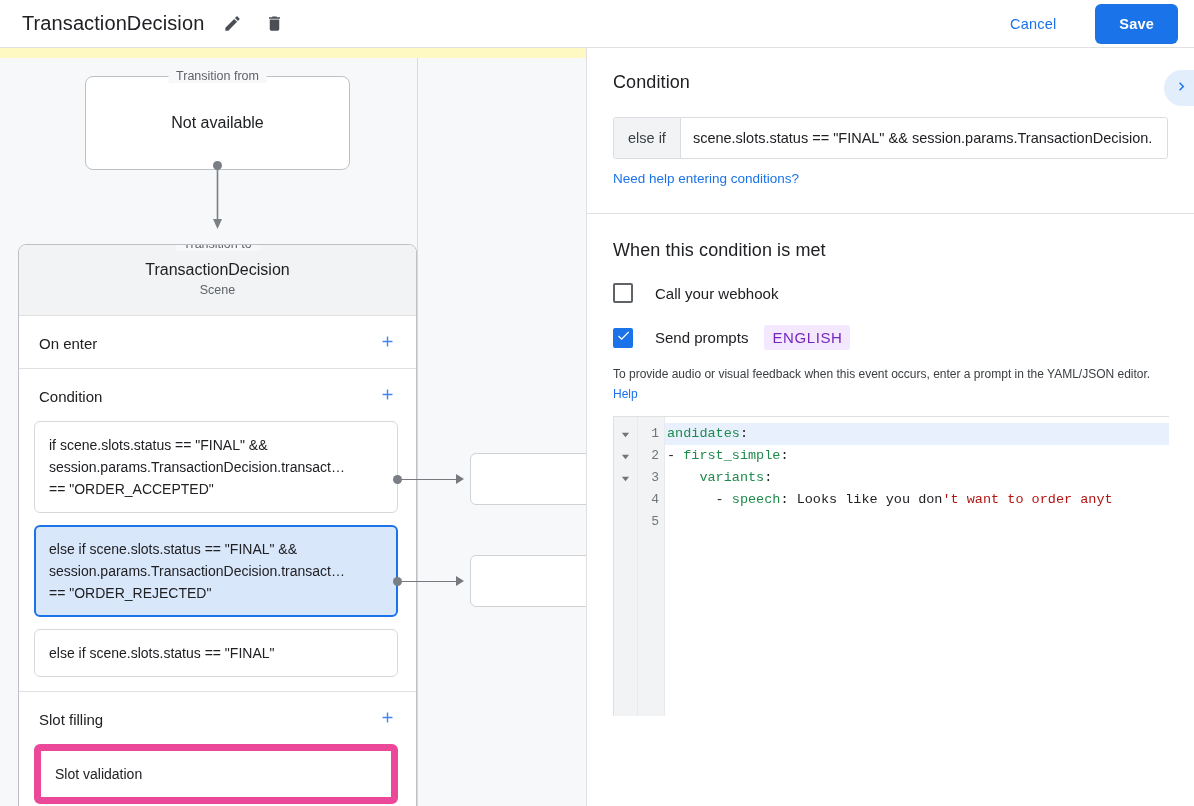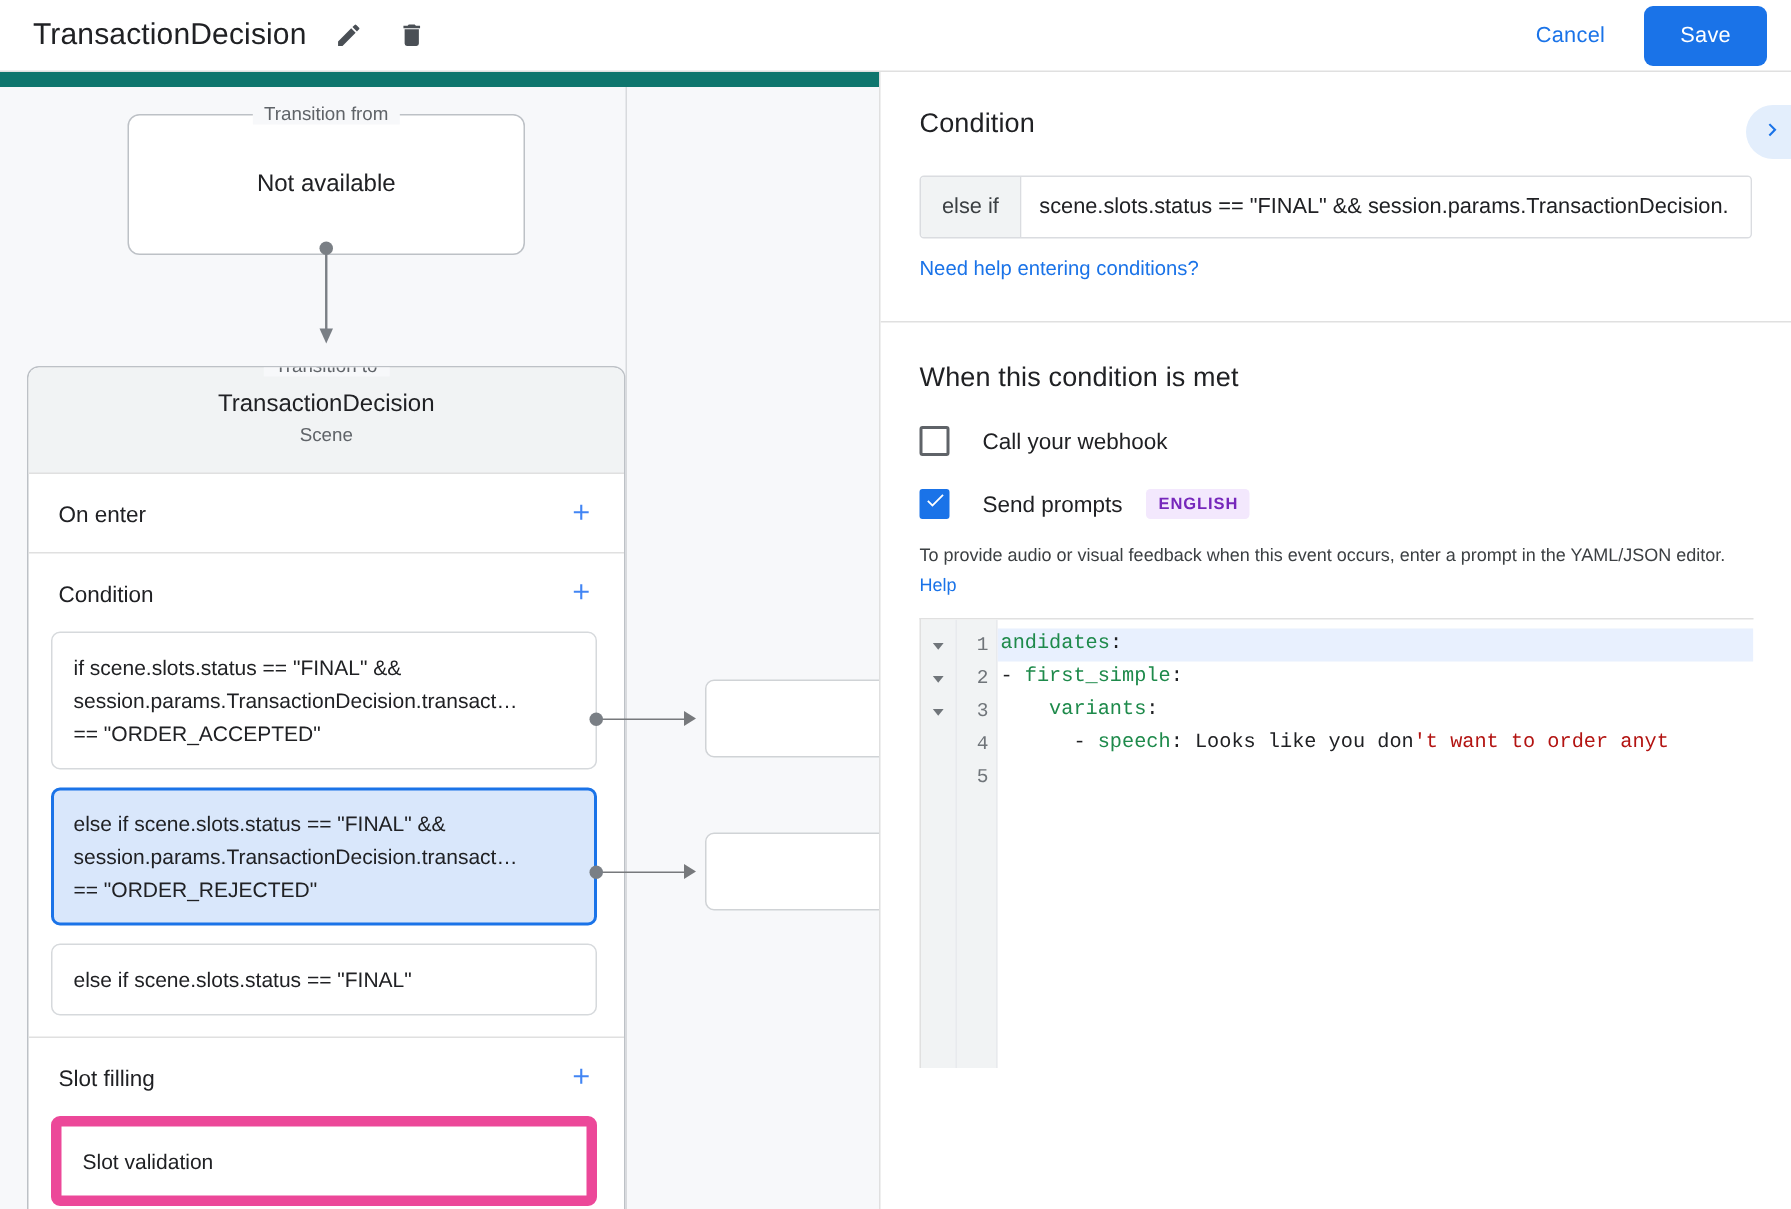--- a/index.html
+++ b/index.html
@@ -5,21 +5,21 @@
   * { box-sizing: border-box; margin: 0; padding: 0; }
   html, body {
     width: 1194px; height: 806px;
     font-family: "Liberation Sans", sans-serif;
     background: #ffffff;
     overflow: hidden;
     -webkit-font-smoothing: antialiased;
   }
 
   
-  .app { position: relative; width: 974px; height: 806px; background: #0f766e; }
+  .app { position: relative; width: 974px; height: 806px; background: #fef9c3; }
 
   
   .topbar {
     position: absolute; top: 0; left: 0; width: 1194px; height: 48px;
     background: #ffffff; border-bottom: 1px solid #e0e0e0;
     display: flex; align-items: center; padding: 0 16px;
   }
   .topbar-title {
     font-size: 20px; color: #202124; letter-spacing: 0.1px;
     margin-left: 6px; white-space: nowrap;
@@ -32,22 +32,22 @@
   .icon-btn svg { display: block; }
   .topbar-spacer { flex: 1 1 auto; }
   .btn-cancel {
     background: transparent; border: none; color: #1a73e8;
     font-size: 14.5px; font-weight: 500; letter-spacing: .2px;
     padding: 8px 14px; cursor: pointer; border-radius: 4px;
     font-family: "Liberation Sans", sans-serif;
   }
   .btn-save {
     background: #1a73e8; border: none; color: #fff;
-    font-size: 14.5px; font-weight: 400; letter-spacing: .2px;
-    padding: 0 24px; height: 40px; margin-left: 12px; cursor: pointer;
+    font-size: 14.5px; font-weight: 700; letter-spacing: .2px;
+    padding: 0 24px; height: 40px; margin-left: 25px; cursor: pointer;
     border-radius: 6px; font-family: "Liberation Sans", sans-serif;
   }
 
   
   .body-split { position: absolute; top: 48px; left: 0; width: 1194px; height: 758px; }
 
   
   .canvas {
     position: absolute; top: 10px; left: 0; width: 586px; height: 758px;
     background: #f7f8fa; overflow: hidden;
@@ -180,21 +180,21 @@
   .row-check { display: flex; align-items: center; margin-top: 22px; }
   .cb {
     width: 20px; height: 20px; border-radius: 2px; cursor: pointer;
     display: flex; align-items: center; justify-content: center; flex: 0 0 auto;
   }
   .cb.off { border: 2px solid #5f6368; background: #fff; }
   .cb.on  { background: #1a73e8; border: 2px solid #1a73e8; }
   .cb-label { font-size: 15px; color: #202124; margin-left: 22px; white-space: nowrap; }
   .badge {
     margin-left: 16px; background: #f3e8fd; color: #7627bb;
-    font-size: 11px; font-weight: 700; letter-spacing: .6px;
+    font-size: 15px; font-weight: 400; letter-spacing: .6px;
     padding: 4px 8px; border-radius: 3px;
   }
   .hint {
     margin-top: 14px; font-size: 12px; line-height: 20px; color: #3c4043;
     max-width: 556px;
   }
   .hint a { color: #1a73e8; text-decoration: none; cursor: pointer; }
 
   
   .tabs { display: flex; margin-top: 24px; }

